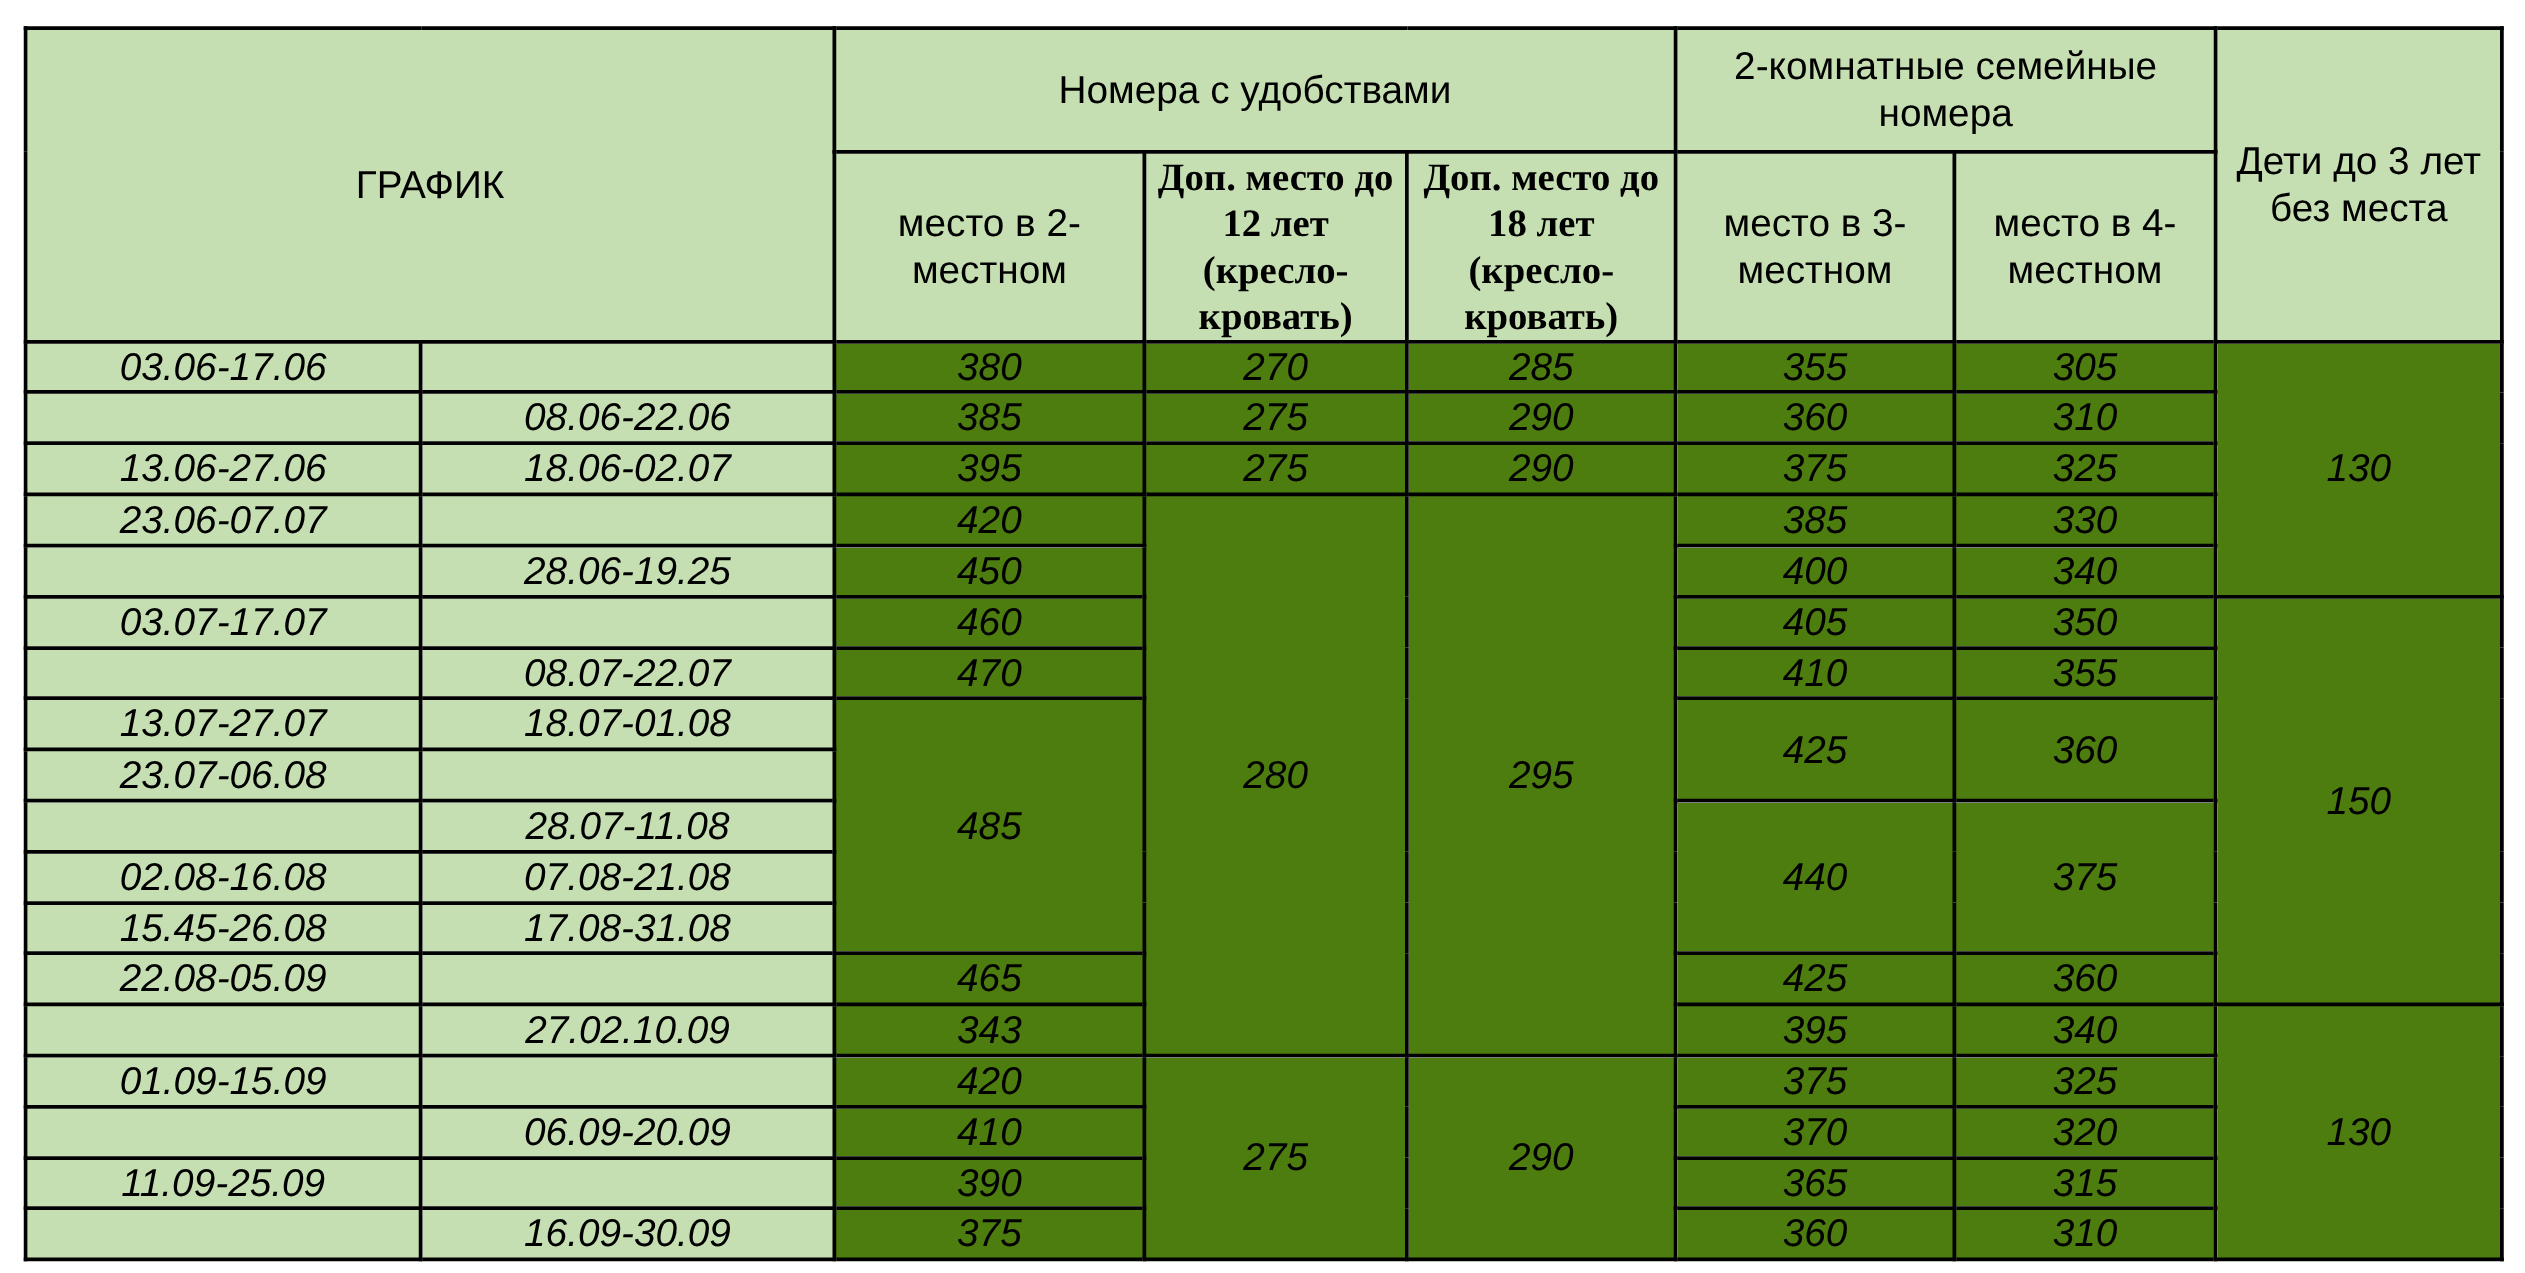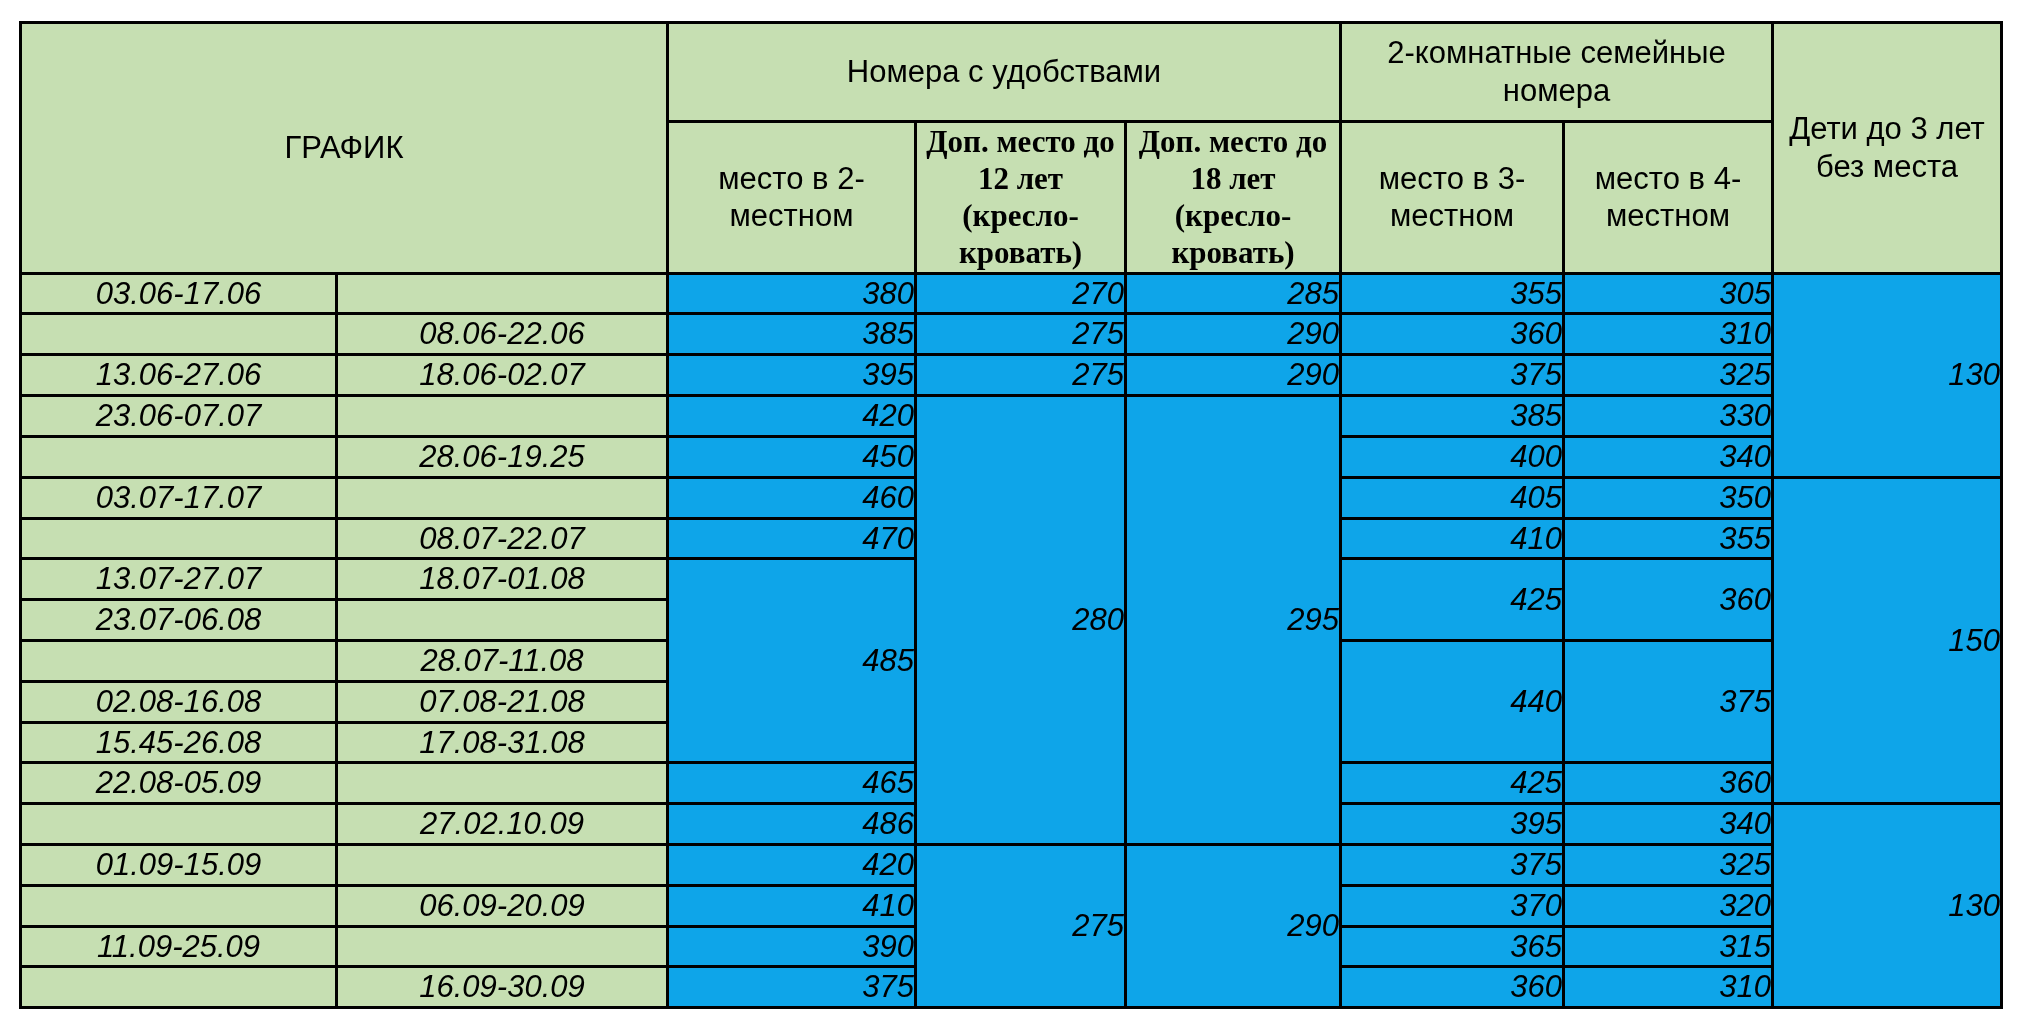--- a/index.html
+++ b/index.html
@@ -16,21 +16,21 @@
     border:3px solid #000;
     text-align:center;
     vertical-align:middle;
     font-size:31px;
     font-weight:normal;
     padding:0;
     line-height:1.22;
     overflow:hidden;
   }
   .g { background:#c6dfb2; }
-  .w { background:#0ea5e9;text-align:right; }
+  .w { background:#4d7c0f; }
   .bold { font-weight:bold;font-family:Liberation Serif, serif; }
   tr.hr1 { height:83px; }
   tr.hr2 { height:152px; }
   tr.r   { height:40.75px;font-style:italic; }
   th.grp-family { padding:10px 28px; }
   th.children-hd { padding:0 0; }
   th.sub { padding:0 8px; line-height:37px; }
 </style>
 </head>
 <body>
@@ -163,21 +163,21 @@
     <td class="g">22.08-05.09</td>
     <td class="g"></td>
     <td class="w">465</td>
     <td class="w">425</td>
     <td class="w">360</td>
   </tr>
 
   <tr class="r">
     <td class="g"></td>
     <td class="g">27.02.10.09</td>
-    <td class="w">486</td>
+    <td class="w">343</td>
     <td class="w">395</td>
     <td class="w">340</td>
     <td class="w" rowspan="5">130</td>
   </tr>
 
   <tr class="r">
     <td class="g">01.09-15.09</td>
     <td class="g"></td>
     <td class="w">420</td>
     <td class="w" rowspan="4">275</td>

